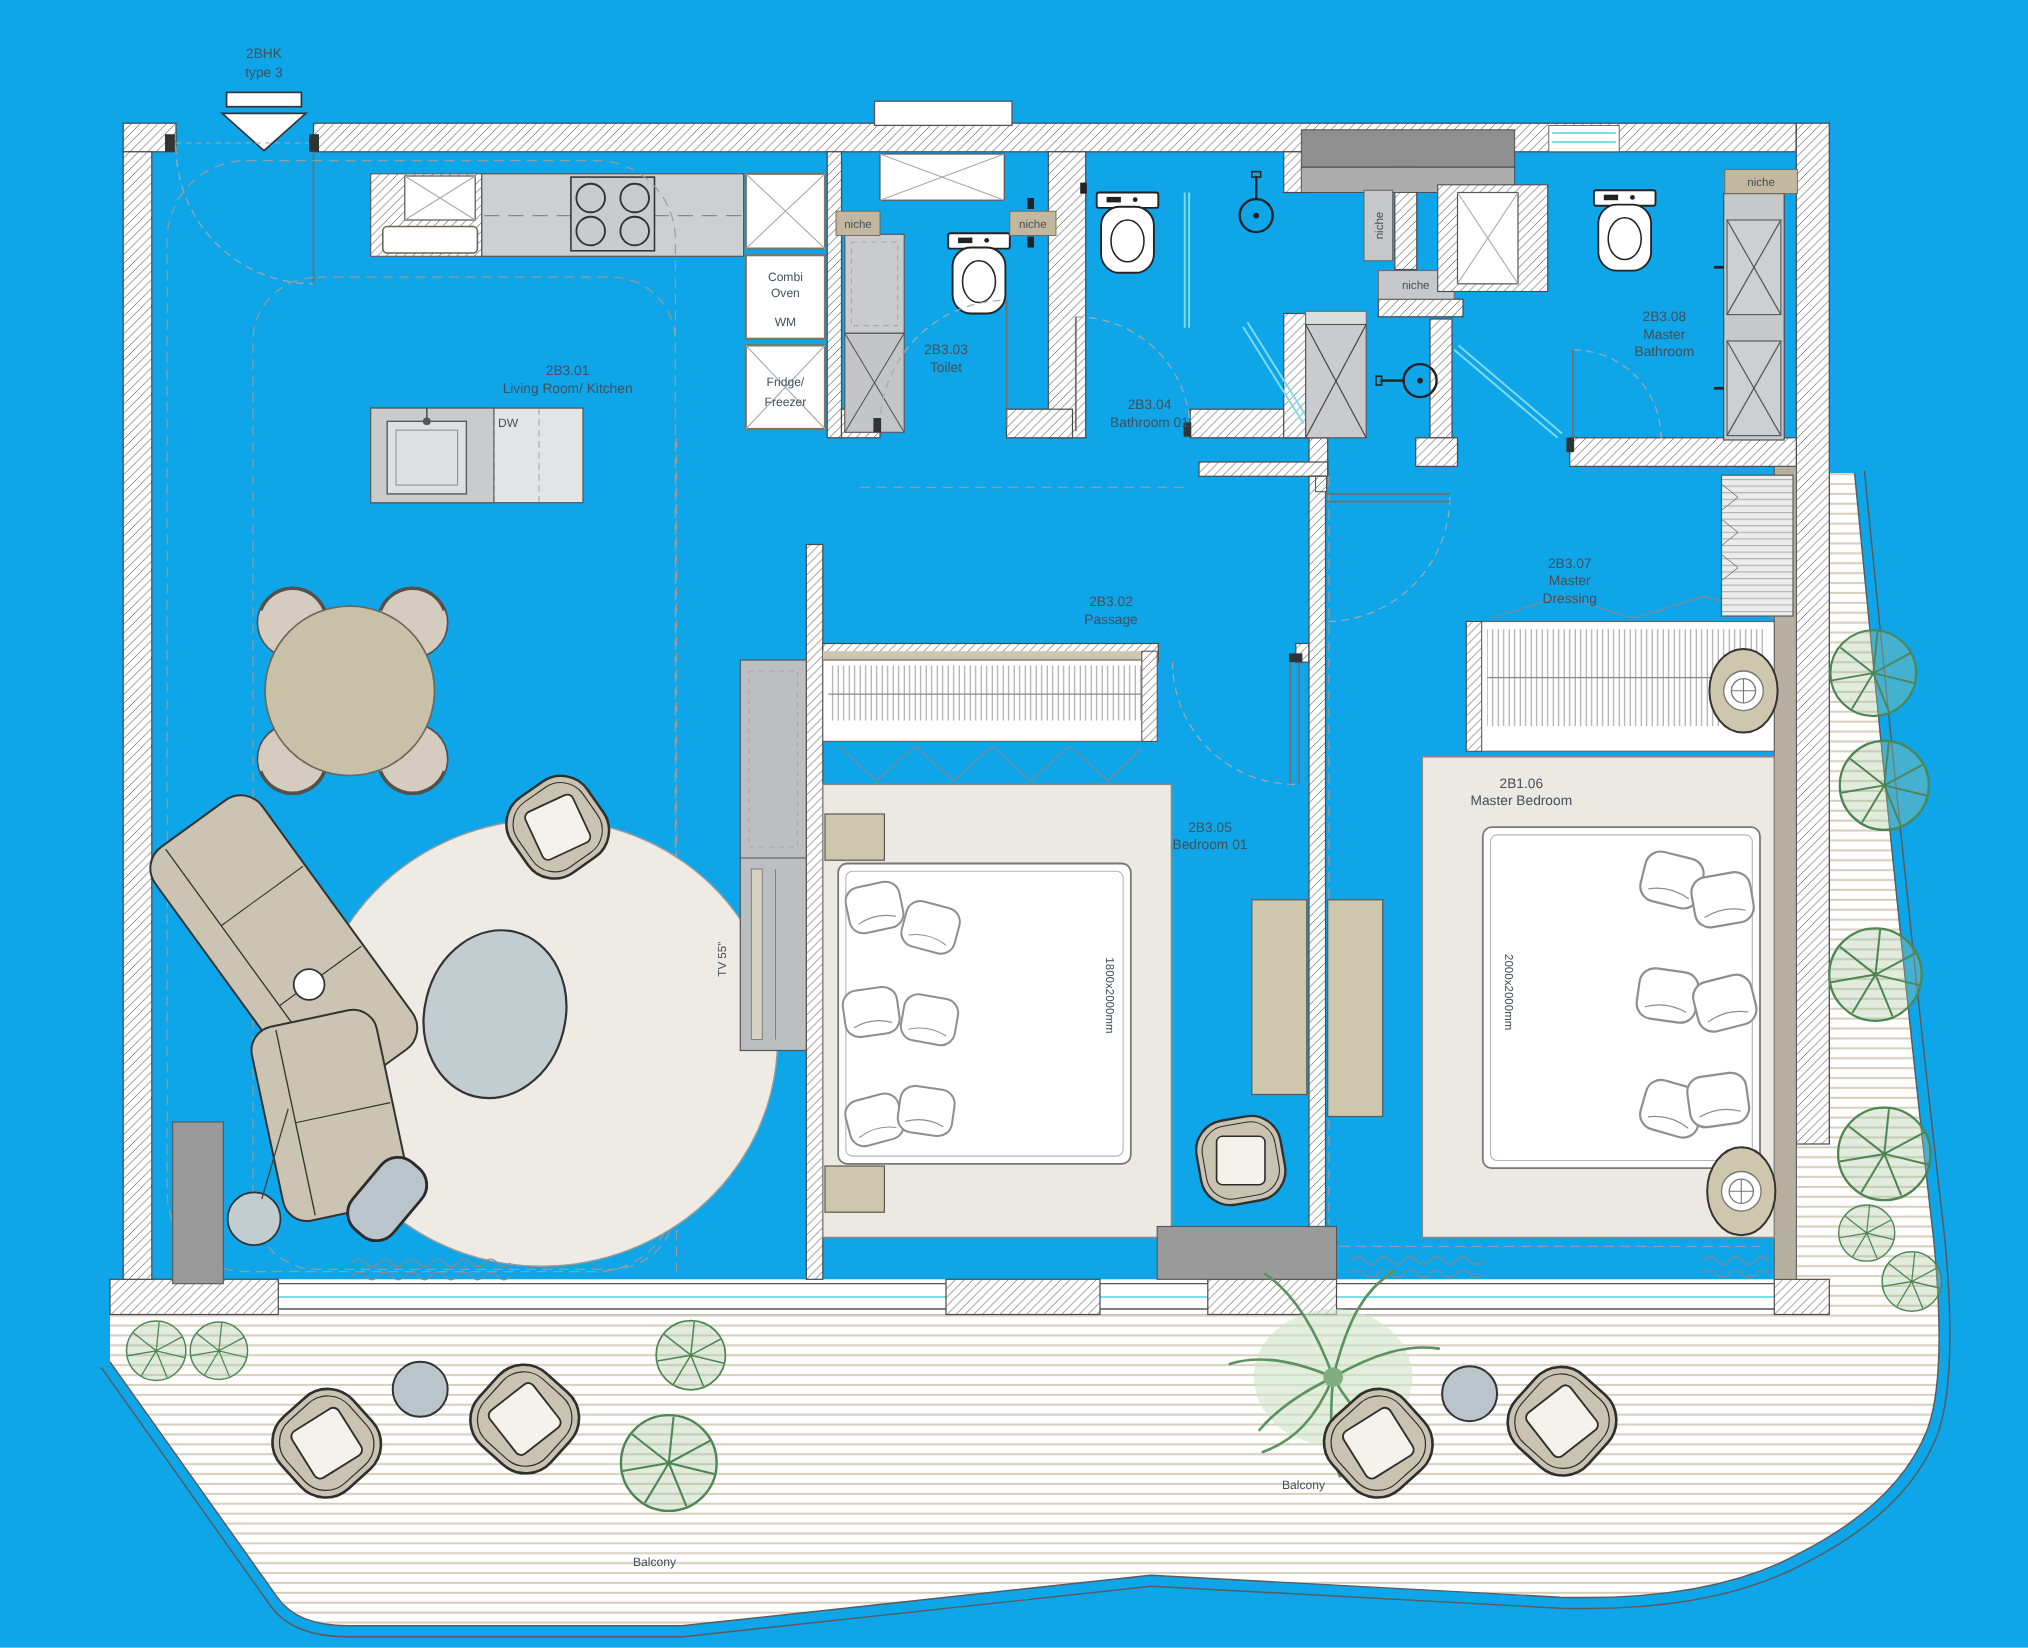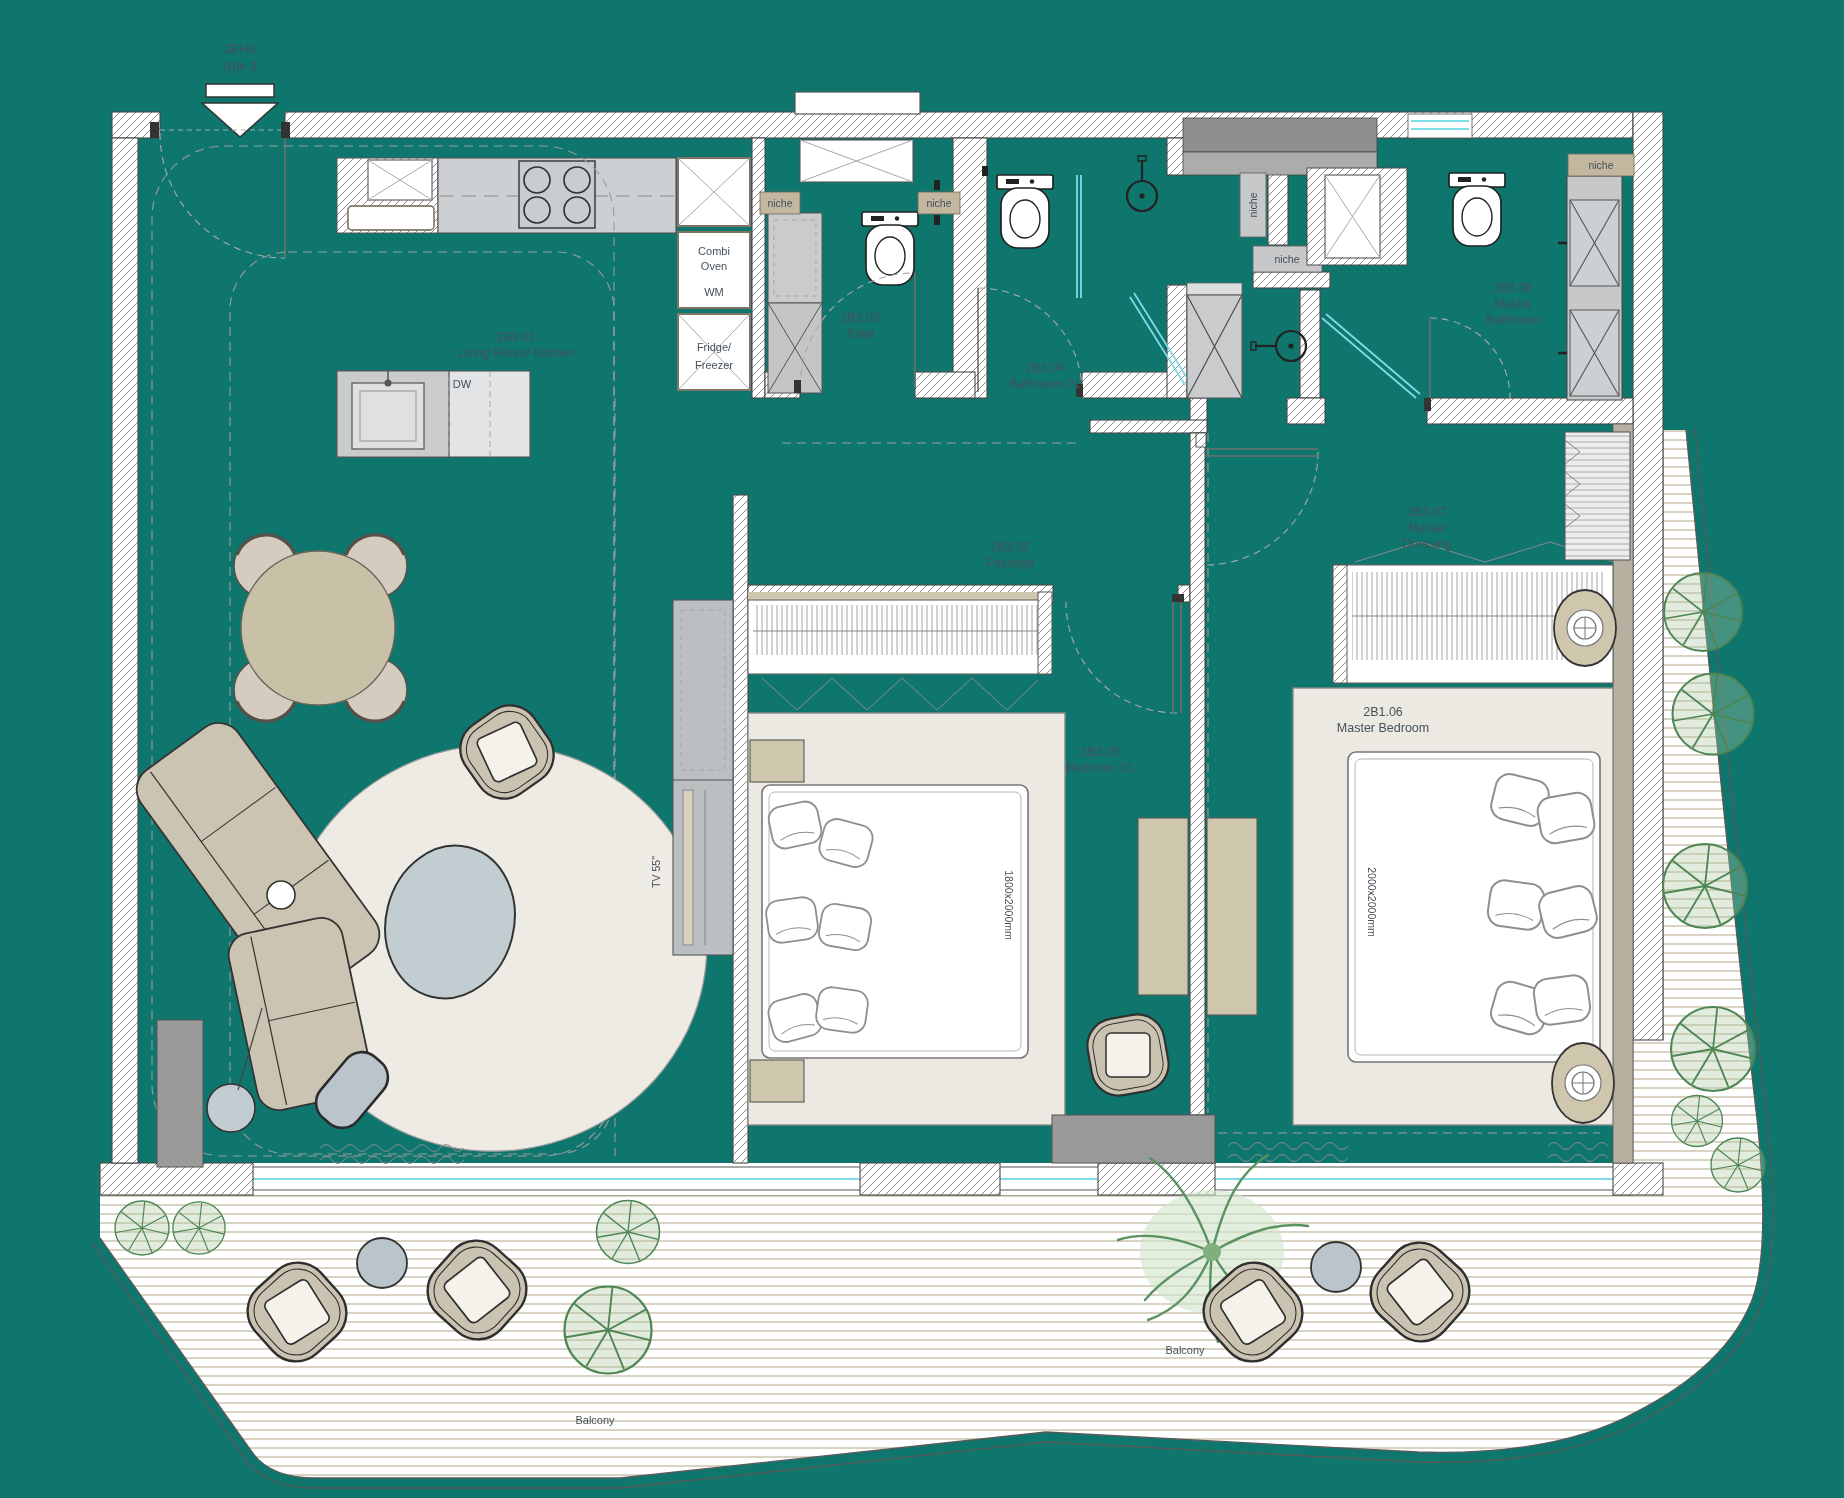--- a/index.html
+++ b/index.html
@@ -1,16 +1,16 @@
 <!DOCTYPE html>
 <html><head>
 <meta charset="utf-8">
 <style>
   html,body{margin:0;padding:0;background:#fff;}
-  #stage{position:relative;width:1844px;height:1498px;background:#0f766e;overflow:hidden;
+  #stage{position:relative;width:1844px;height:1498px;background:#0ea5e9;overflow:hidden;
          font-family:"Liberation Sans",sans-serif;}
   svg{position:absolute;left:0;top:0;}
   .wall{fill:url(#hatch);stroke:#4a4a4a;stroke-width:1.1;}
   .lbl{font-size:12.5px;fill:#44505a;text-anchor:middle;}
   .lbl-s{font-size:10.5px;fill:#44505a;text-anchor:middle;}
   .lbl-a{font-size:11px;fill:#44505a;text-anchor:middle;}
   .dash{fill:none;stroke:#9b9b9b;stroke-width:1.1;stroke-dasharray:9 6;}
   .dash2{fill:none;stroke:#a7a7a7;stroke-width:1;stroke-dasharray:5 4;}
   .tan{fill:#cfc6ae;stroke:#5a5a52;stroke-width:1.1;}
   .xline{stroke:#a8a8a8;stroke-width:1;}

